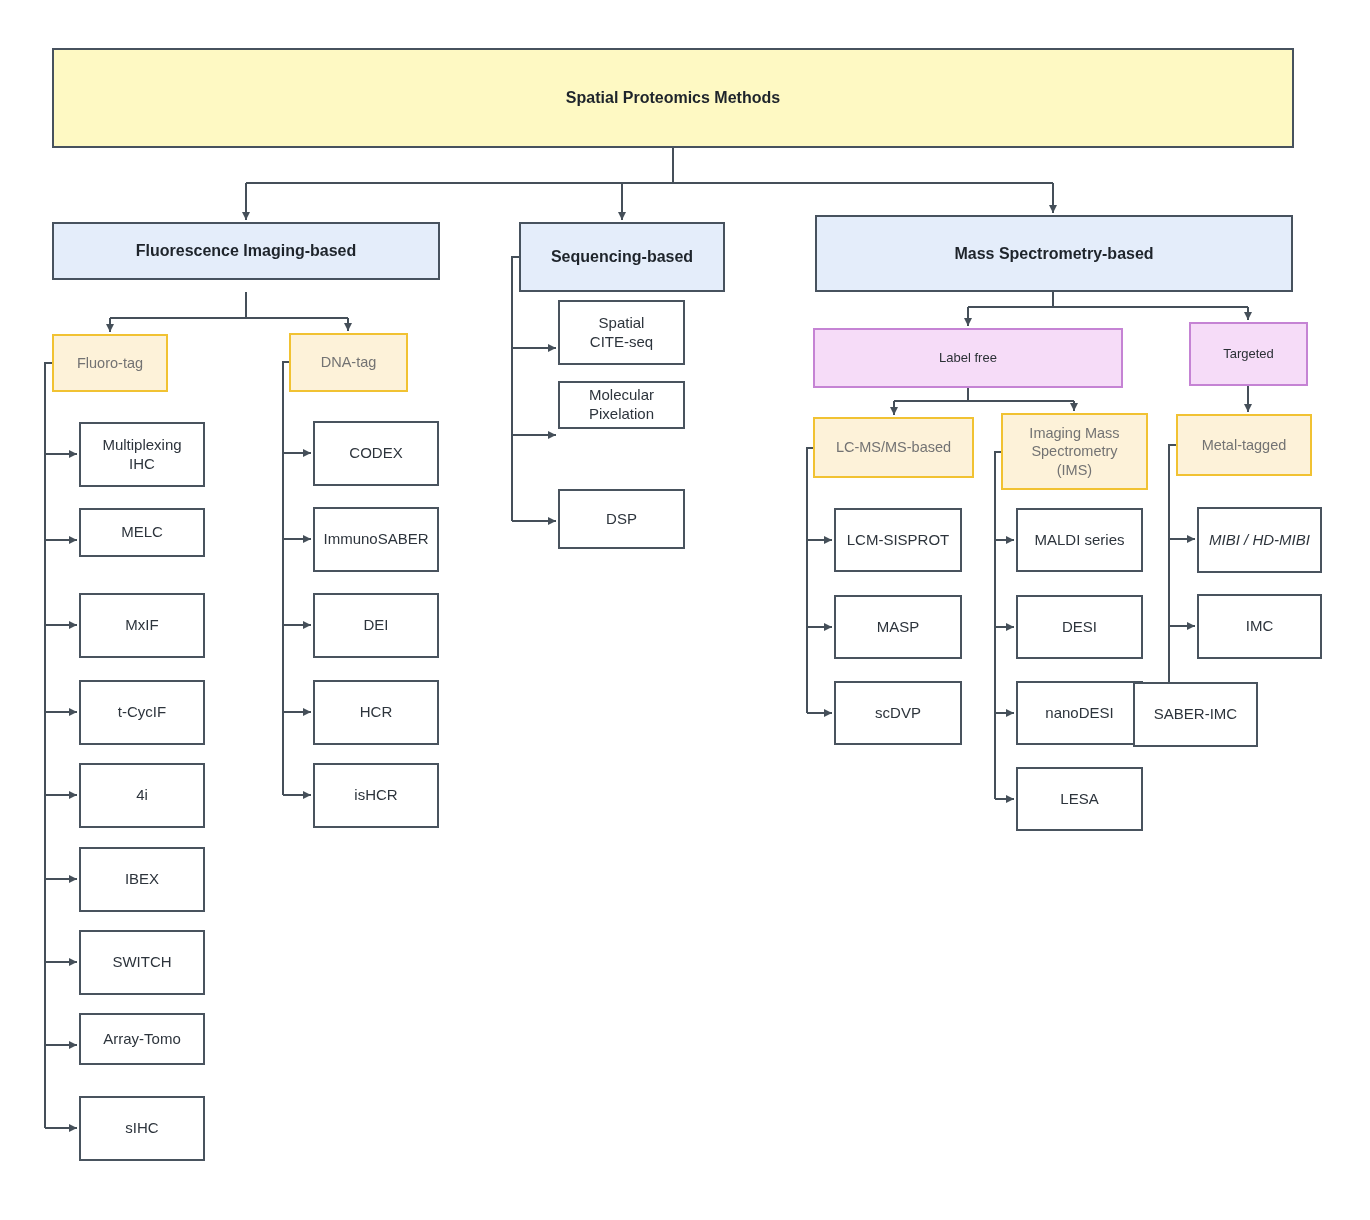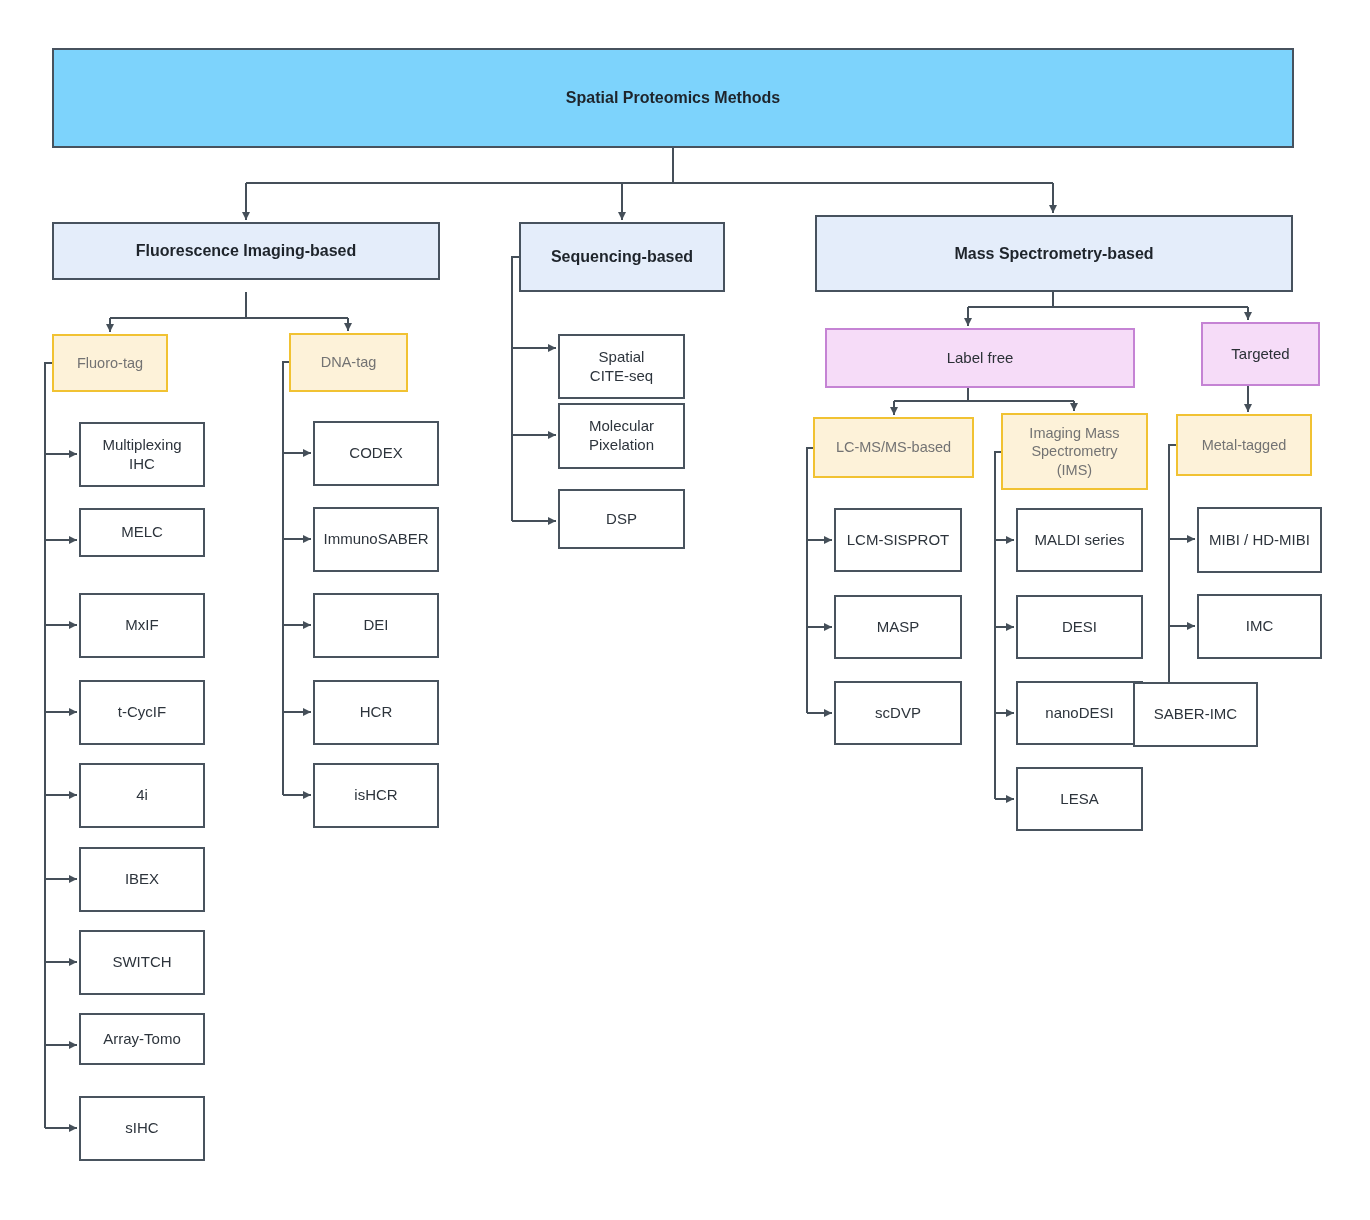--- a/index.html
+++ b/index.html
@@ -15,34 +15,34 @@
     position:absolute;
     box-sizing:border-box;
     display:flex;align-items:center;justify-content:center;
     text-align:center;
     white-space:pre-line;
     z-index:1;
     color:#2d343c;
     line-height:1.25;
   }
   .root{
-    background:#7dd3fc;border:2px solid #47525e;
+    background:#fef9c3;border:2px solid #47525e;
     font-weight:bold;font-size:16px;color:#1e242b;
   }
   .cat{
     background:#e4edfa;border:2px solid #47525e;
     font-weight:bold;font-size:16px;color:#1e242b;
   }
   .tag{
     background:#fdf2d9;border:2px solid #f1c232;
     font-size:14.5px;color:#737373;
   }
   .grp{
     background:#f6dcf8;border:2px solid #c583d4;
-    font-size:15px;color:#2b3036;margin-left:12px;
+    font-size:13px;color:#2b3036;
   }
   .leaf{
     background:#ffffff;border:2px solid #49535e;
     font-size:15px;
   }
 </style>
 </head>
 <body>
 
 <div class="canvas">
@@ -142,32 +142,32 @@
   <div class="node leaf" style="left:79px;top:930px;width:126px;height:65px;">SWITCH</div>
   <div class="node leaf" style="left:79px;top:1013px;width:126px;height:52px;">Array-Tomo</div>
   <div class="node leaf" style="left:79px;top:1096px;width:126px;height:65px;">sIHC</div>
 
   <div class="node leaf" style="left:313px;top:421px;width:126px;height:65px;">CODEX</div>
   <div class="node leaf" style="left:313px;top:507px;width:126px;height:65px;">ImmunoSABER</div>
   <div class="node leaf" style="left:313px;top:593px;width:126px;height:65px;">DEI</div>
   <div class="node leaf" style="left:313px;top:680px;width:126px;height:65px;">HCR</div>
   <div class="node leaf" style="left:313px;top:763px;width:126px;height:65px;">isHCR</div>
 
-  <div class="node leaf" style="left:558px;top:334px;width:127px;height:65px;text-align:center;">Spatial
+  <div class="node leaf" style="left:558px;top:300px;width:127px;height:65px;text-align:center;">Spatial
 CITE-seq</div>
-  <div class="node leaf" style="left:558px;top:403px;width:127px;height:66px;">Molecular
+  <div class="node leaf" style="left:558px;top:381px;width:127px;height:48px;">Molecular
 Pixelation</div>
   <div class="node leaf" style="left:558px;top:489px;width:127px;height:60px;">DSP</div>
 
   <div class="node leaf" style="left:834px;top:508px;width:128px;height:64px;">LCM-SISPROT</div>
   <div class="node leaf" style="left:834px;top:595px;width:128px;height:64px;">MASP</div>
   <div class="node leaf" style="left:834px;top:681px;width:128px;height:64px;">scDVP</div>
 
   <div class="node leaf" style="left:1016px;top:508px;width:127px;height:64px;">MALDI series</div>
   <div class="node leaf" style="left:1016px;top:595px;width:127px;height:64px;">DESI</div>
   <div class="node leaf" style="left:1016px;top:681px;width:127px;height:64px;">nanoDESI</div>
   <div class="node leaf" style="left:1016px;top:767px;width:127px;height:64px;">LESA</div>
 
-  <div class="node leaf" style="left:1197px;top:507px;width:125px;height:66px;">MIBI / HD-MIBI</div>
+  <div class="node leaf" style="left:1197px;top:507px;width:125px;height:66px;font-style:italic;">MIBI / HD-MIBI</div>
   <div class="node leaf" style="left:1197px;top:594px;width:125px;height:65px;">IMC</div>
   <div class="node leaf" style="left:1133px;top:682px;width:125px;height:65px;">SABER-IMC</div>
 
 </div>
 
 </body></html>

